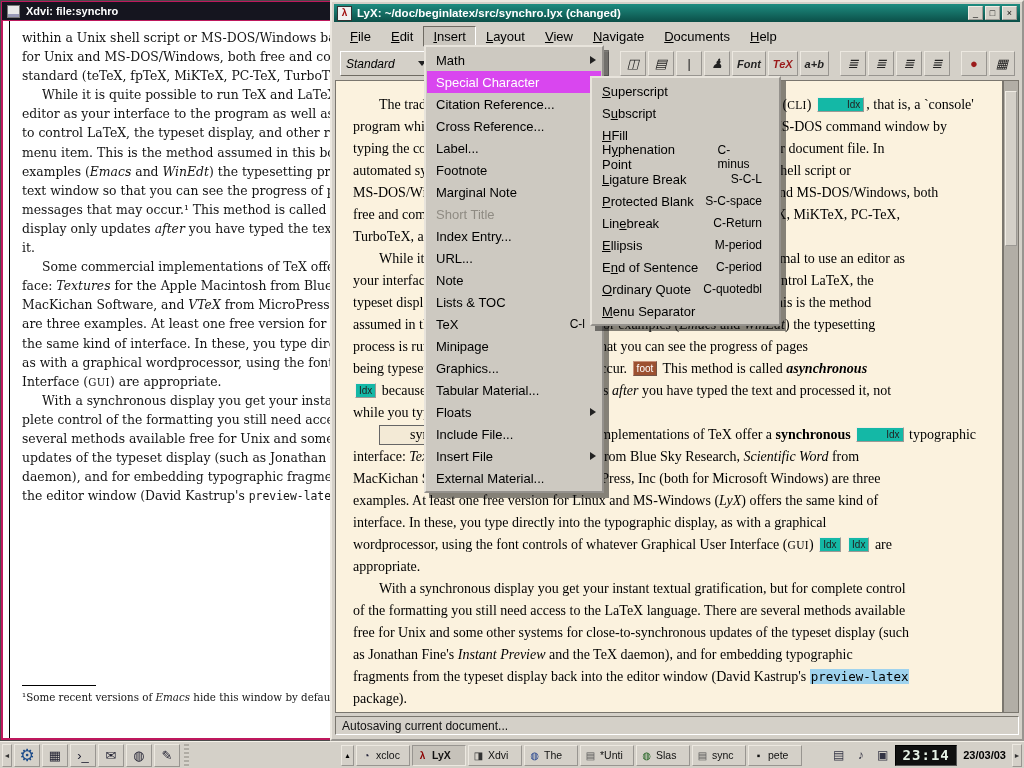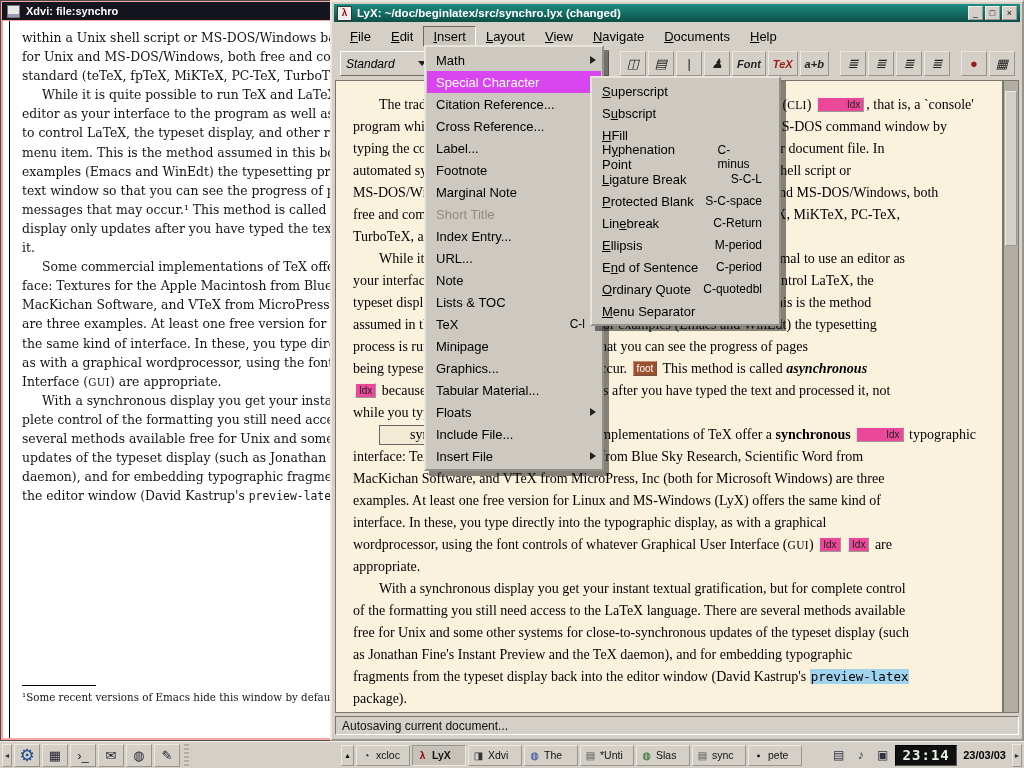--- a/index.html
+++ b/index.html
@@ -1,38 +1,38 @@
 <!DOCTYPE html>
 <html><head>
 <meta charset="utf-8">
 <style>
   html,body{margin:0;padding:0;background:#888;}
   #screen{position:relative;width:1024px;height:768px;overflow:hidden;background:#a8a49c;
           font-family:"Liberation Sans",sans-serif;-webkit-font-smoothing:antialiased;}
   u{text-decoration:underline;}
 
   
-  #xdvi-window{position:absolute;left:0;top:0;width:334px;height:741px;background:#fca5a5;
+  #xdvi-window{position:absolute;left:0;top:0;width:334px;height:741px;background:#be185d;
     border:1px solid #4a4a4a;box-sizing:border-box;z-index:1;}
   #xdvi-titlebar{position:absolute;left:1px;top:1px;right:1px;height:18px;background:#15151f;
     display:flex;align-items:center;gap:6px;padding:0 5px;box-sizing:border-box;}
   #xdvi-window-icon{width:11px;height:11px;background:#e8e8e8;border:1px solid #777;
     box-shadow:inset 0 -3px 0 #9a9ab8;flex:none;}
   #xdvi-title{color:#fff;font-size:11px;font-weight:bold;white-space:nowrap;}
   #xdvi-content{position:absolute;left:2px;top:20px;right:1px;bottom:2px;background:#fff;overflow:hidden;}
   #xdvi-vline{position:absolute;left:6px;top:0;bottom:0;width:1px;background:#000;}
   #xdvi-lines{position:absolute;left:19px;top:7px;width:700px;}
   .xline{height:19.1px;line-height:19.1px;font-family:"DejaVu Serif",serif;font-size:12.4px;
     white-space:nowrap;color:#141414;}
   .xline.indent{text-indent:20px;}
   #xdvi-footnote{position:absolute;left:19px;top:664px;width:700px;}
   #xdvi-footrule{width:74px;height:1px;background:#000;margin-bottom:5px;}
   .xfoot{font-family:"DejaVu Serif",serif;font-size:10.3px;white-space:nowrap;color:#141414;}
 
-  .seg-i{margin-top:32px;}
+  .seg-i{font-style:italic;margin-top:32px;}
   .seg-b{font-weight:bold;}
   .seg-bi{font-weight:bold;font-style:italic;}
   .seg-tt{font-family:"DejaVu Sans Mono",monospace;font-size:0.92em;}
   .seg-sc{font-size:0.82em;letter-spacing:0.4px;}
 
   
   #lyx-window{position:absolute;left:330px;top:0;width:694px;height:741px;background:#d4d0c8;
     border:2px outset #ece8e0;box-sizing:border-box;z-index:10;}
   #lyx-titlebar{position:absolute;left:2px;top:2px;right:2px;height:18px;
     background:linear-gradient(180deg,#1e8c80,#0b4f48);display:flex;align-items:center;gap:5px;
@@ -63,21 +63,21 @@
   .tb-btn.red{color:#9b1b1b;}
   .tb-sep{width:7px;}
 
   #lyx-docarea{position:absolute;left:3px;top:78px;right:19px;bottom:26px;background:#fbf2de;
     border:1px solid #7a766e;overflow:hidden;box-sizing:border-box;}
   #doc-lines{position:absolute;left:17px;top:13px;}
   .dline{height:22px;line-height:22px;font-family:"Liberation Serif",serif;font-size:14px;
     white-space:nowrap;color:#000;}
   .dline.indent{text-indent:26px;}
   .inset-idx{display:inline-block;font-family:"Liberation Sans",sans-serif;font-size:10px;
-    line-height:13px;background:#ec4899;border:1px outset #f0ece4;padding:0 3px;margin:0 2px;
+    line-height:13px;background:#14b8a6;border:1px outset #f0ece4;padding:0 3px;margin:0 2px;
     color:#222;vertical-align:1px;}
   .inset-foot{display:inline-block;font-family:"Liberation Sans",sans-serif;font-size:10px;
     line-height:13px;background:#9c5030;border:1px outset #c8907a;padding:0 3px;margin:0 2px;
     color:#fff;vertical-align:1px;}
   .inset-open{display:inline-block;border:1px solid #666;background:#f3ead6;padding:0 4px;
     margin-right:2px;line-height:18px;}
   .sel-tt{background:#9fd3ee;font-family:"DejaVu Sans Mono",monospace;font-size:12.5px;padding:0 1px;}
 
   #lyx-scrollbar{position:absolute;right:3px;top:78px;width:16px;bottom:26px;background:#b2aea6;
     border:1px solid #7a766e;box-sizing:border-box;}
@@ -331,20 +331,23 @@
         <span class="mi-label">Floats</span>
         <span class="mi-arrow"></span>
       </div>
       <div class="menu-item">
         <span class="mi-label">Include File...</span>
       </div>
       <div class="menu-item">
         <span class="mi-label">Insert File</span>
         <span class="mi-arrow"></span>
       </div>
+      <div class="menu-item">
+        <span class="mi-label">External Material...</span>
+      </div>
     </div>
   <div id="sc-menu" class="menu-pop">
       <div class="menu-item">
         <span class="mi-label"><u>S</u>uperscript</span>
       </div>
       <div class="menu-item">
         <span class="mi-label">S<u>u</u>bscript</span>
       </div>
       <div class="menu-item">
         <span class="mi-label"><u>H</u>Fill</span>

